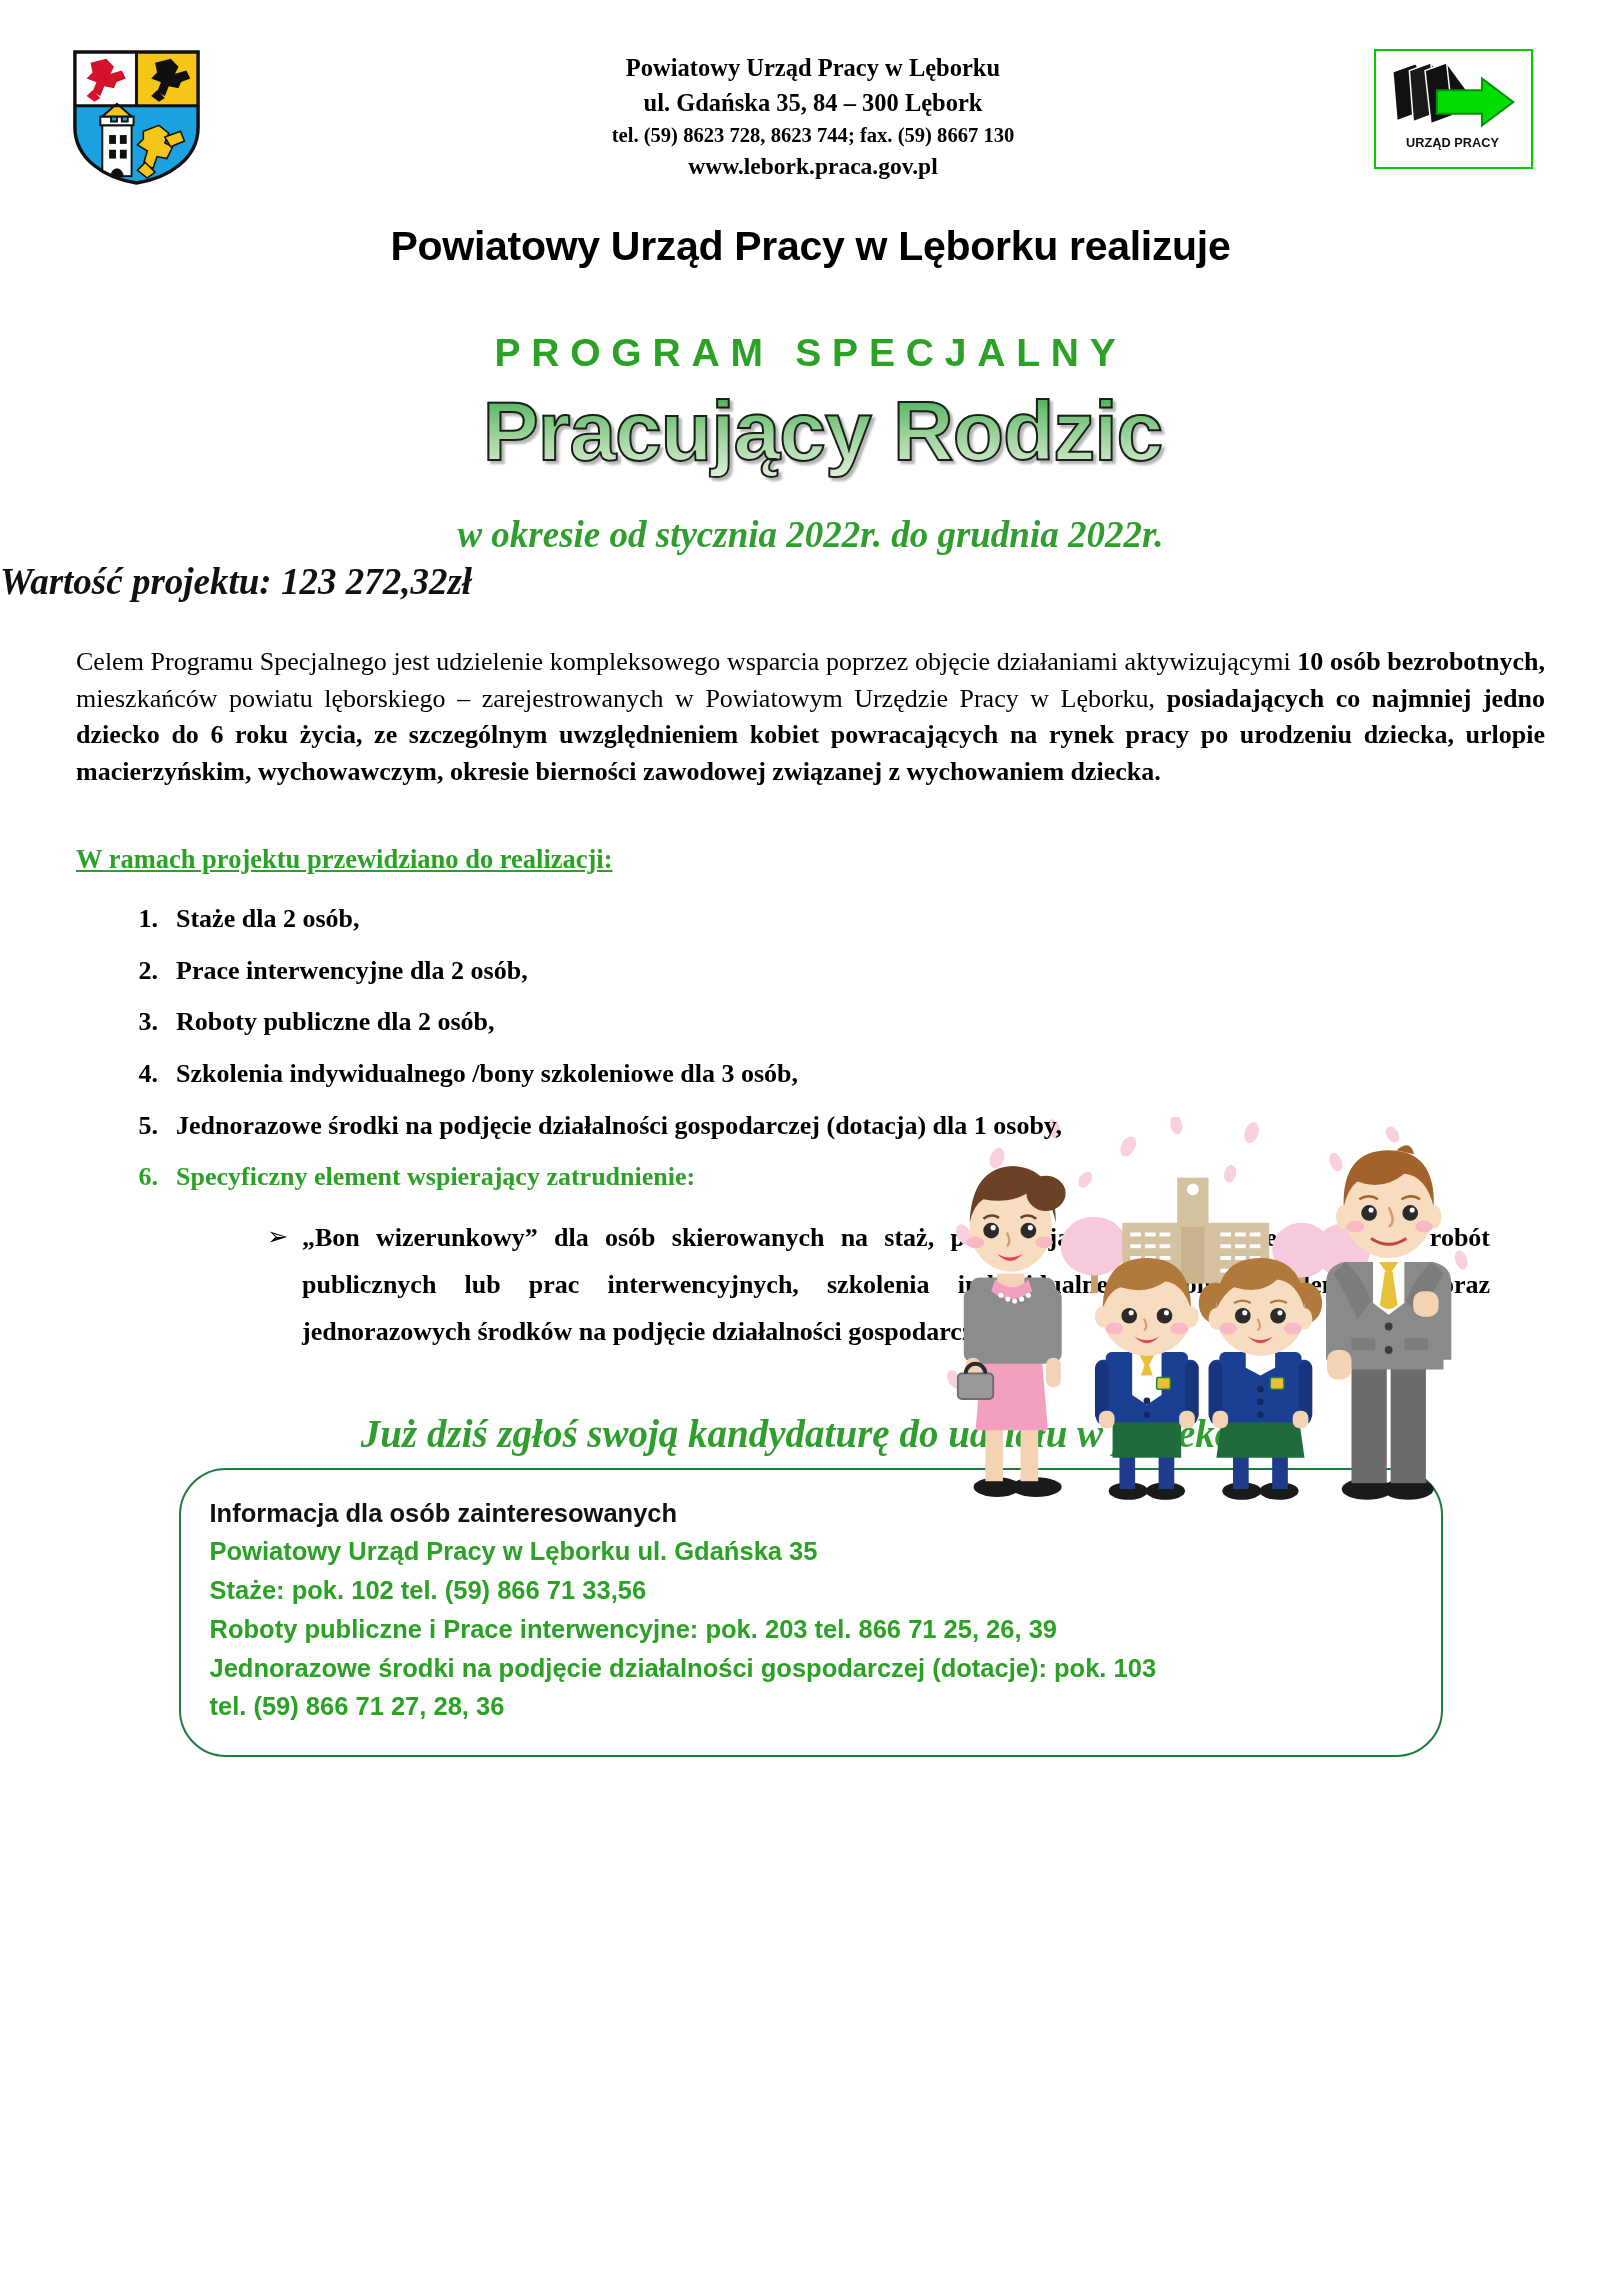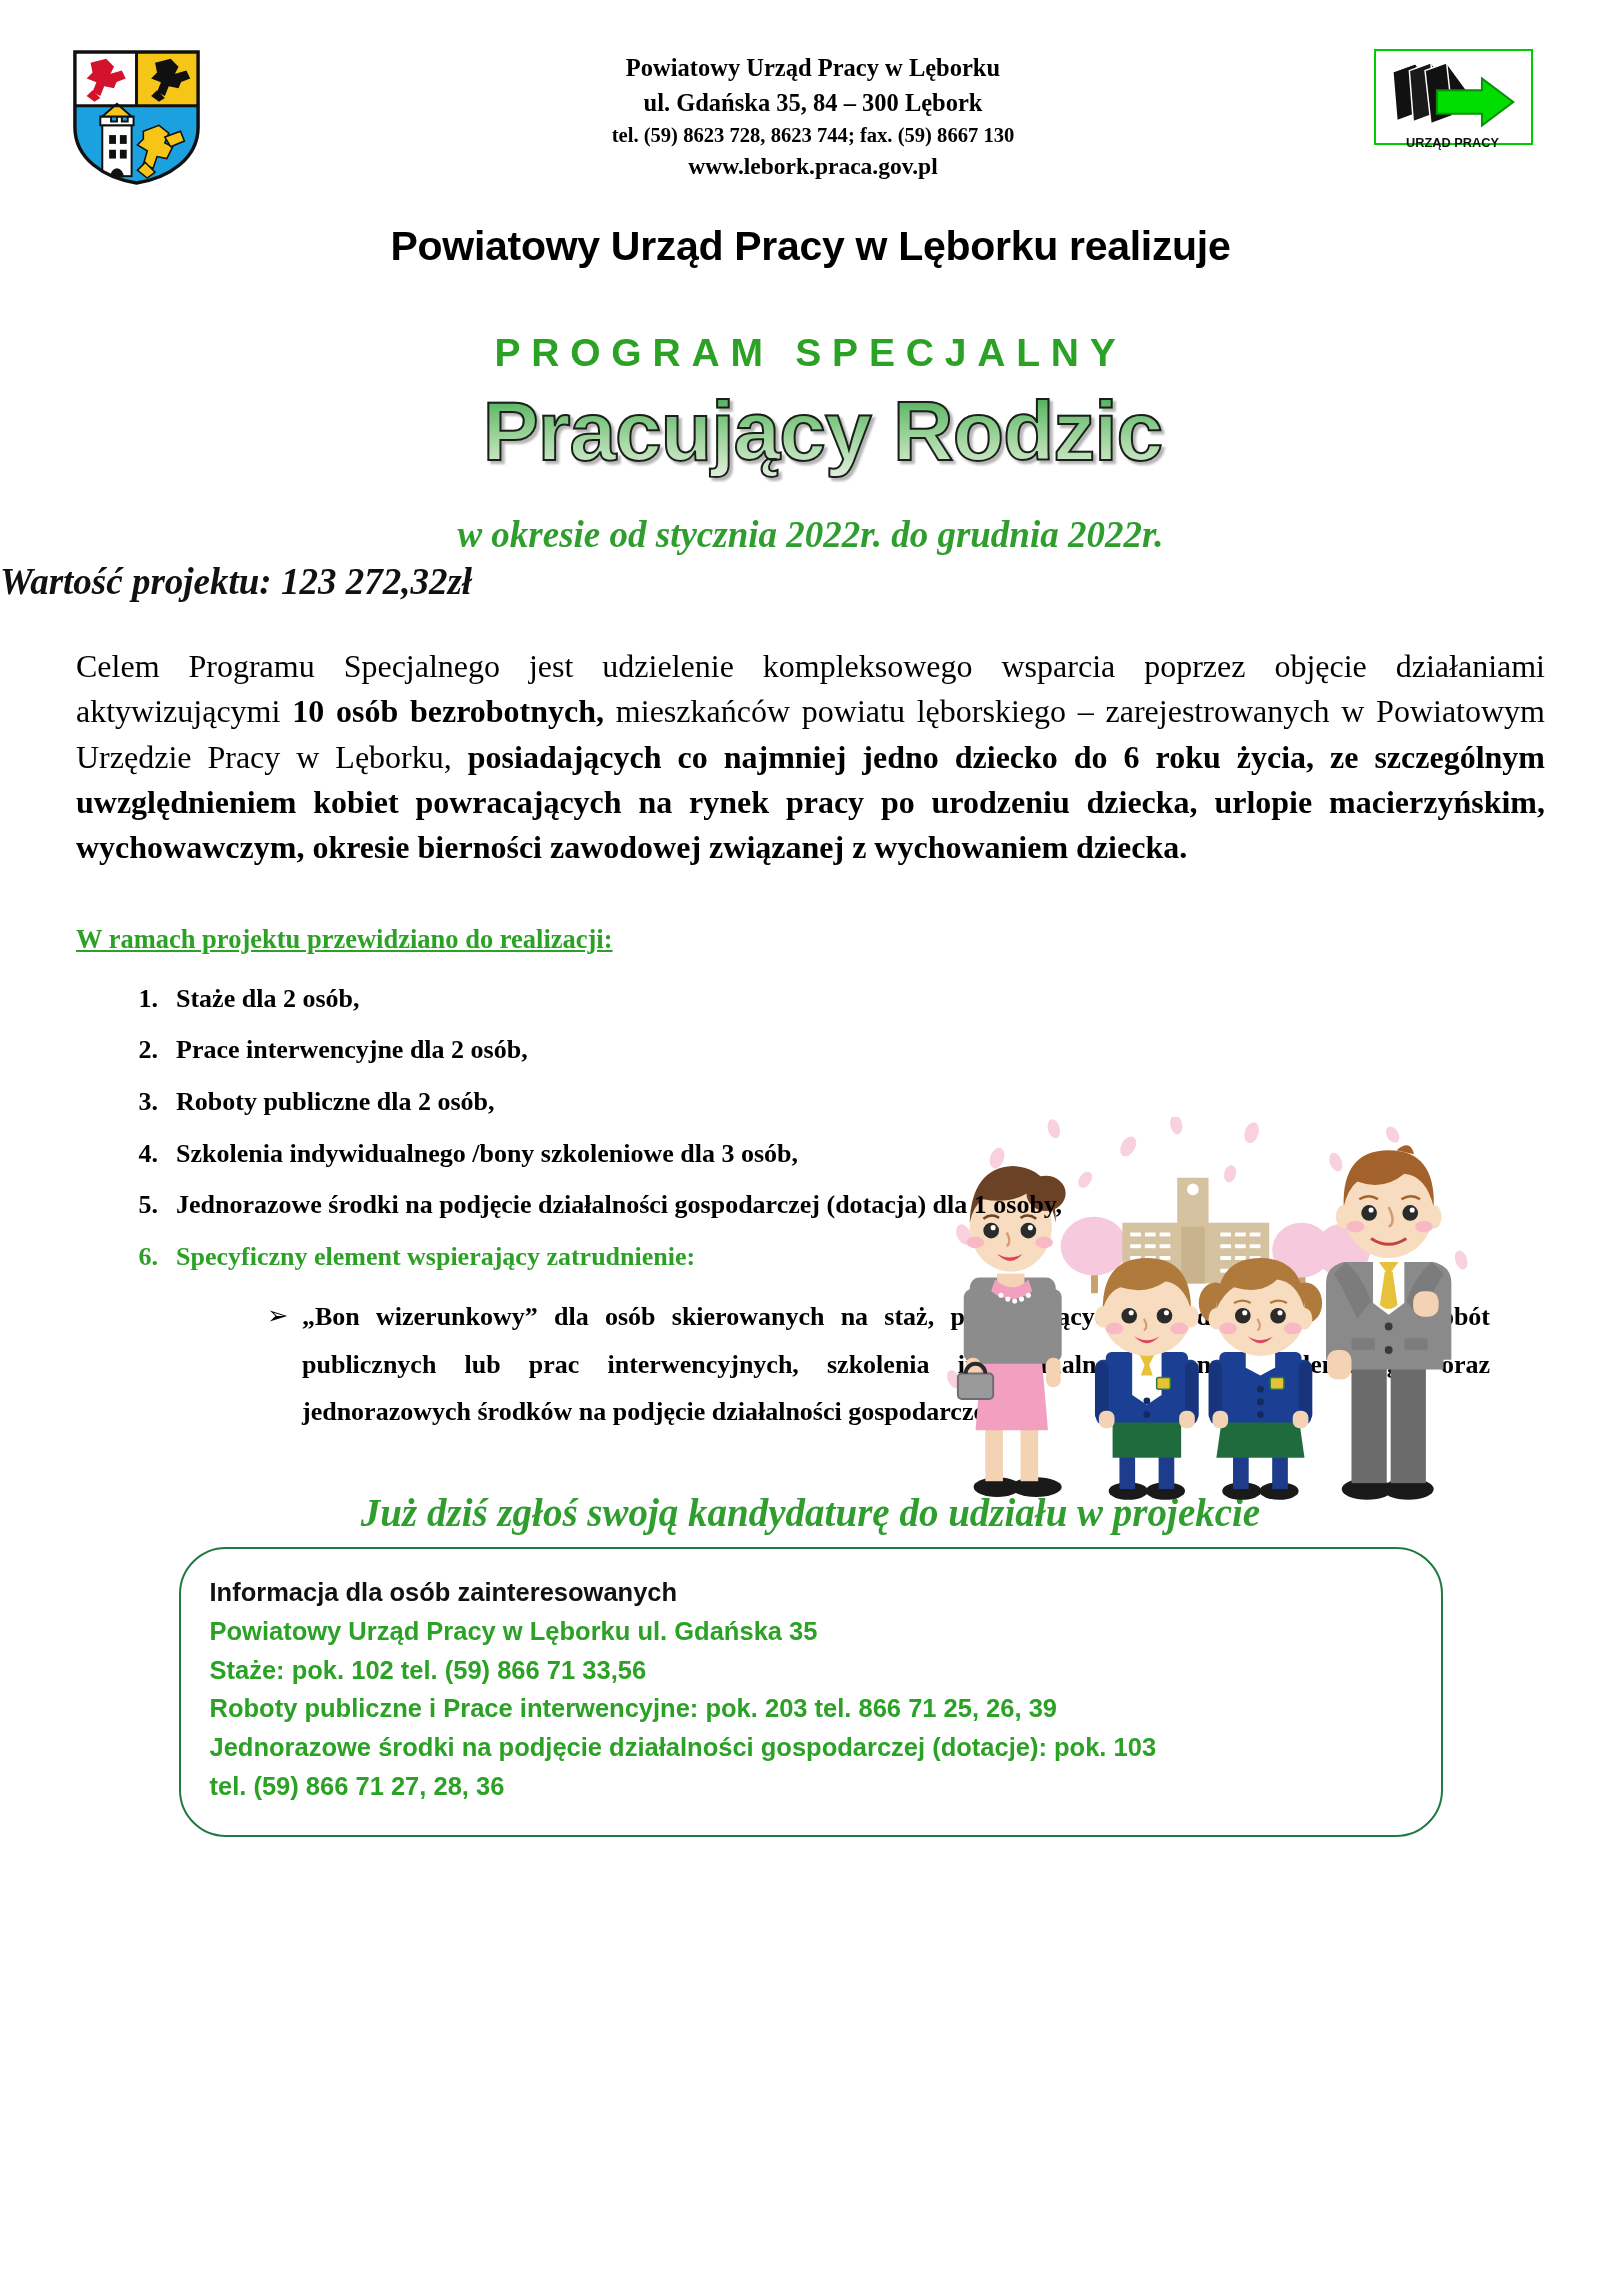--- a/index.html
+++ b/index.html
@@ -47,21 +47,21 @@
   .addr-l1 { font-size: 24.5px; }
   .addr-l2 { font-size: 24.5px; }
   .addr-l3 { font-size: 20.6px; }
   .addr-l4 { font-size: 23.5px; }
 
   .pup-logo {
     position: absolute;
     right: 88px;
     top: 49px;
     width: 159px;
-    height: 96px;
+    height: 120px;
     border: 2.9px solid #00cc00;
     background: #ffffff;
     box-sizing: border-box;
   }
   .pup-logo svg { display: block; }
 
   
   .main-heading {
     margin-top: 27.4px;
     text-align: center;
@@ -119,21 +119,21 @@
     font-style: italic;
     font-weight: bold;
     font-size: 37px;
     color: #111;
   }
 
   
   .intro {
     margin: 41px 76px 0 76px;
     font-family: "Liberation Serif", serif;
-    font-size: 32px;
+    font-size: 26px;
     line-height: 1.42;
     text-align: justify;
     text-justify: inter-word;
     color: #000;
   }
   .intro b { font-weight: bold; }
 
   
   .section-heading {
     margin: 53px 0 0 76px;

